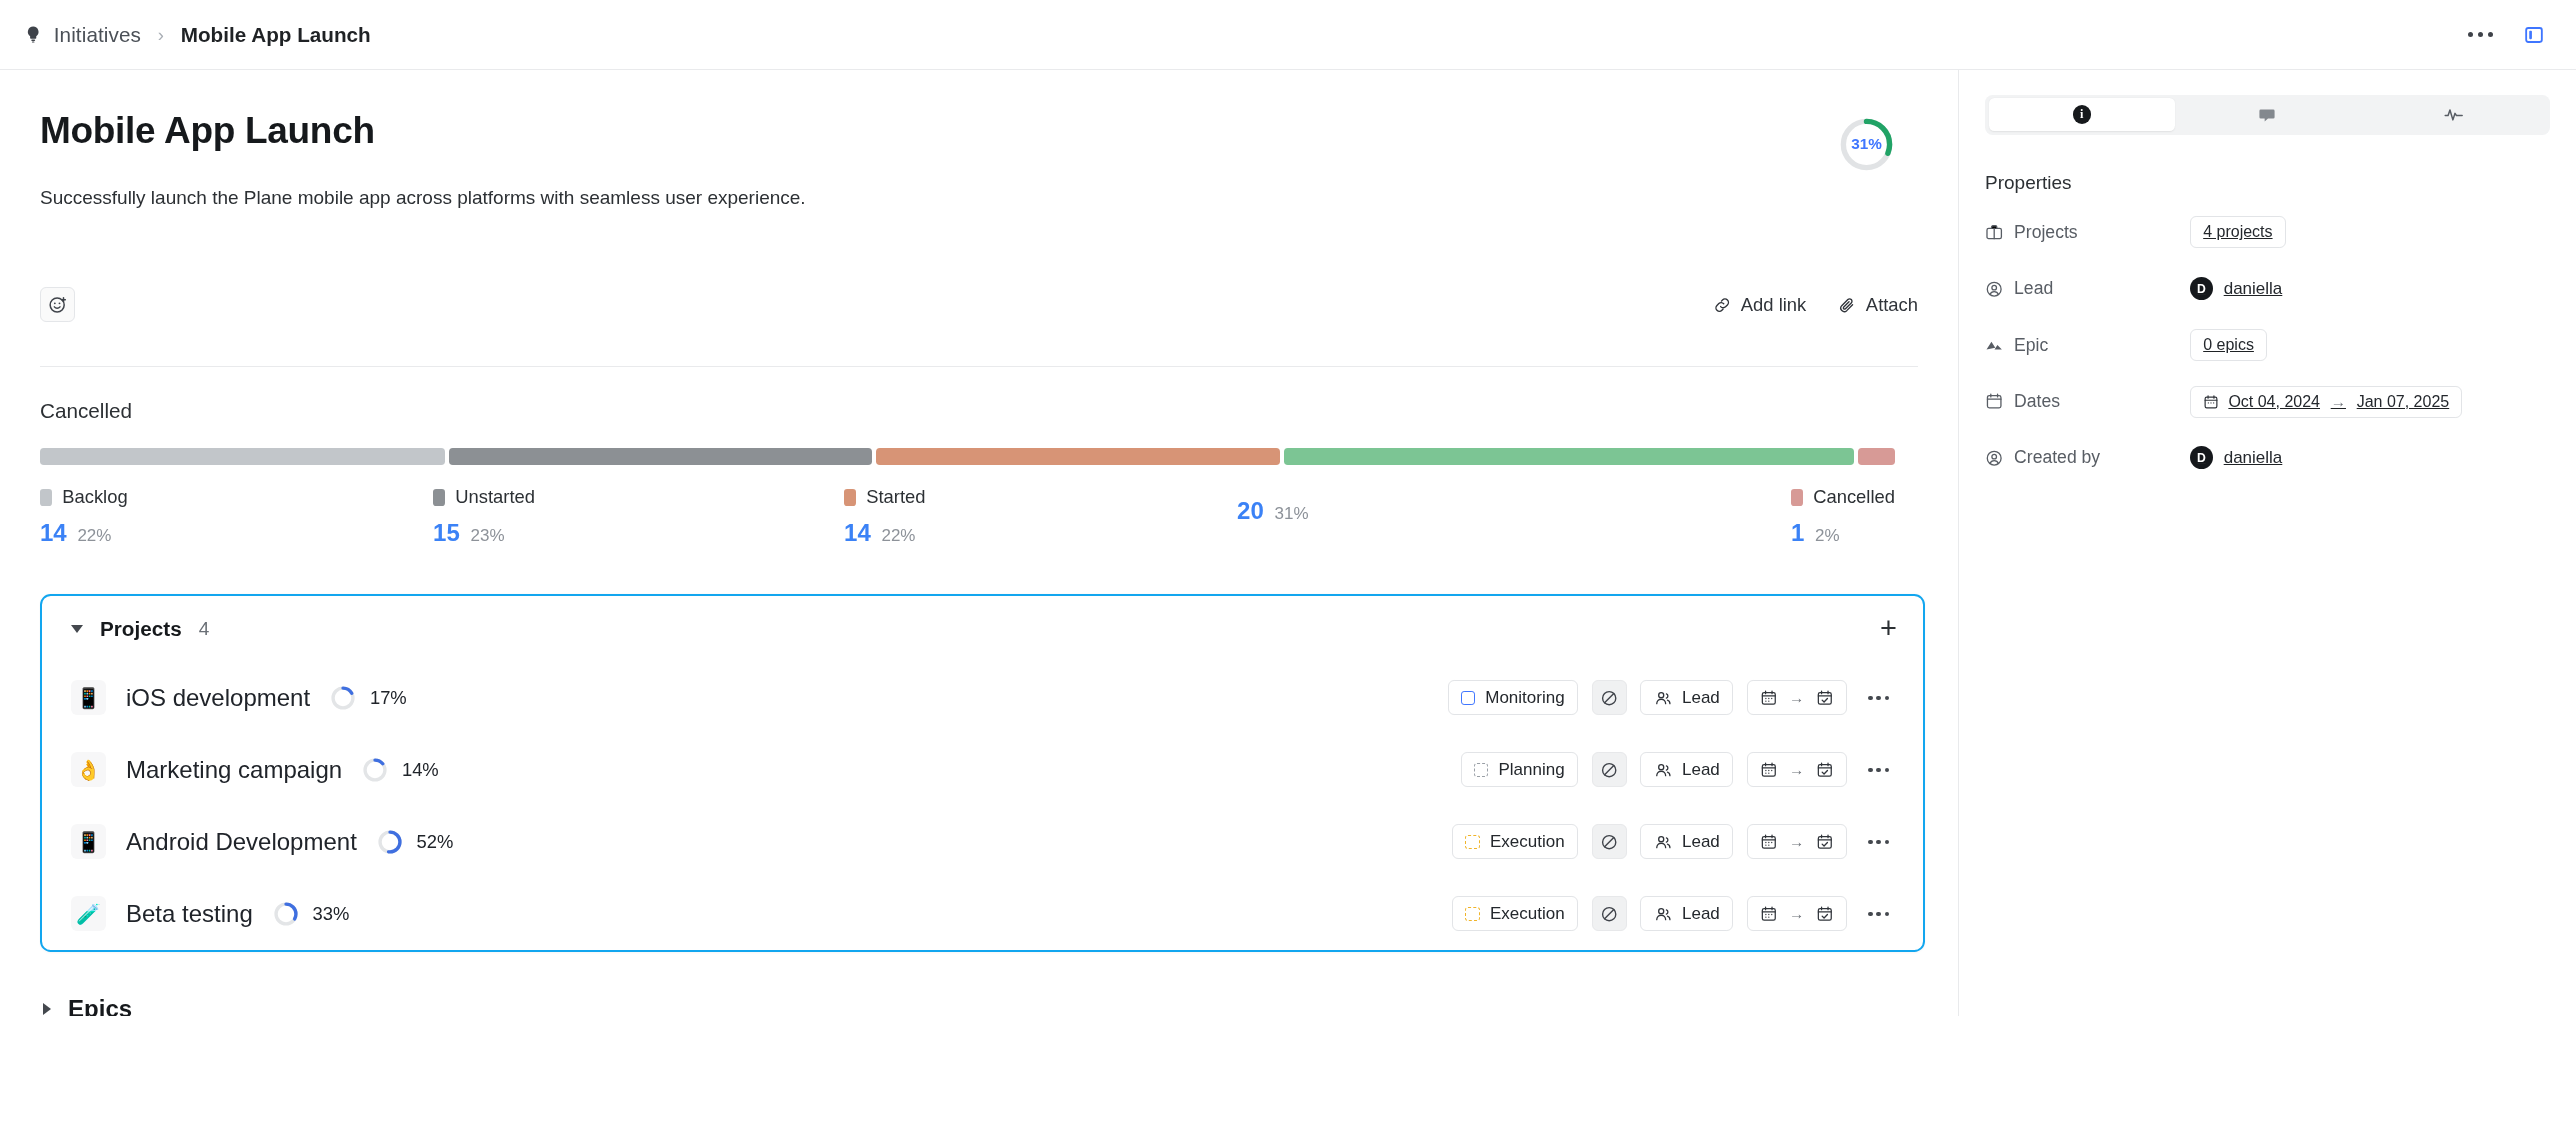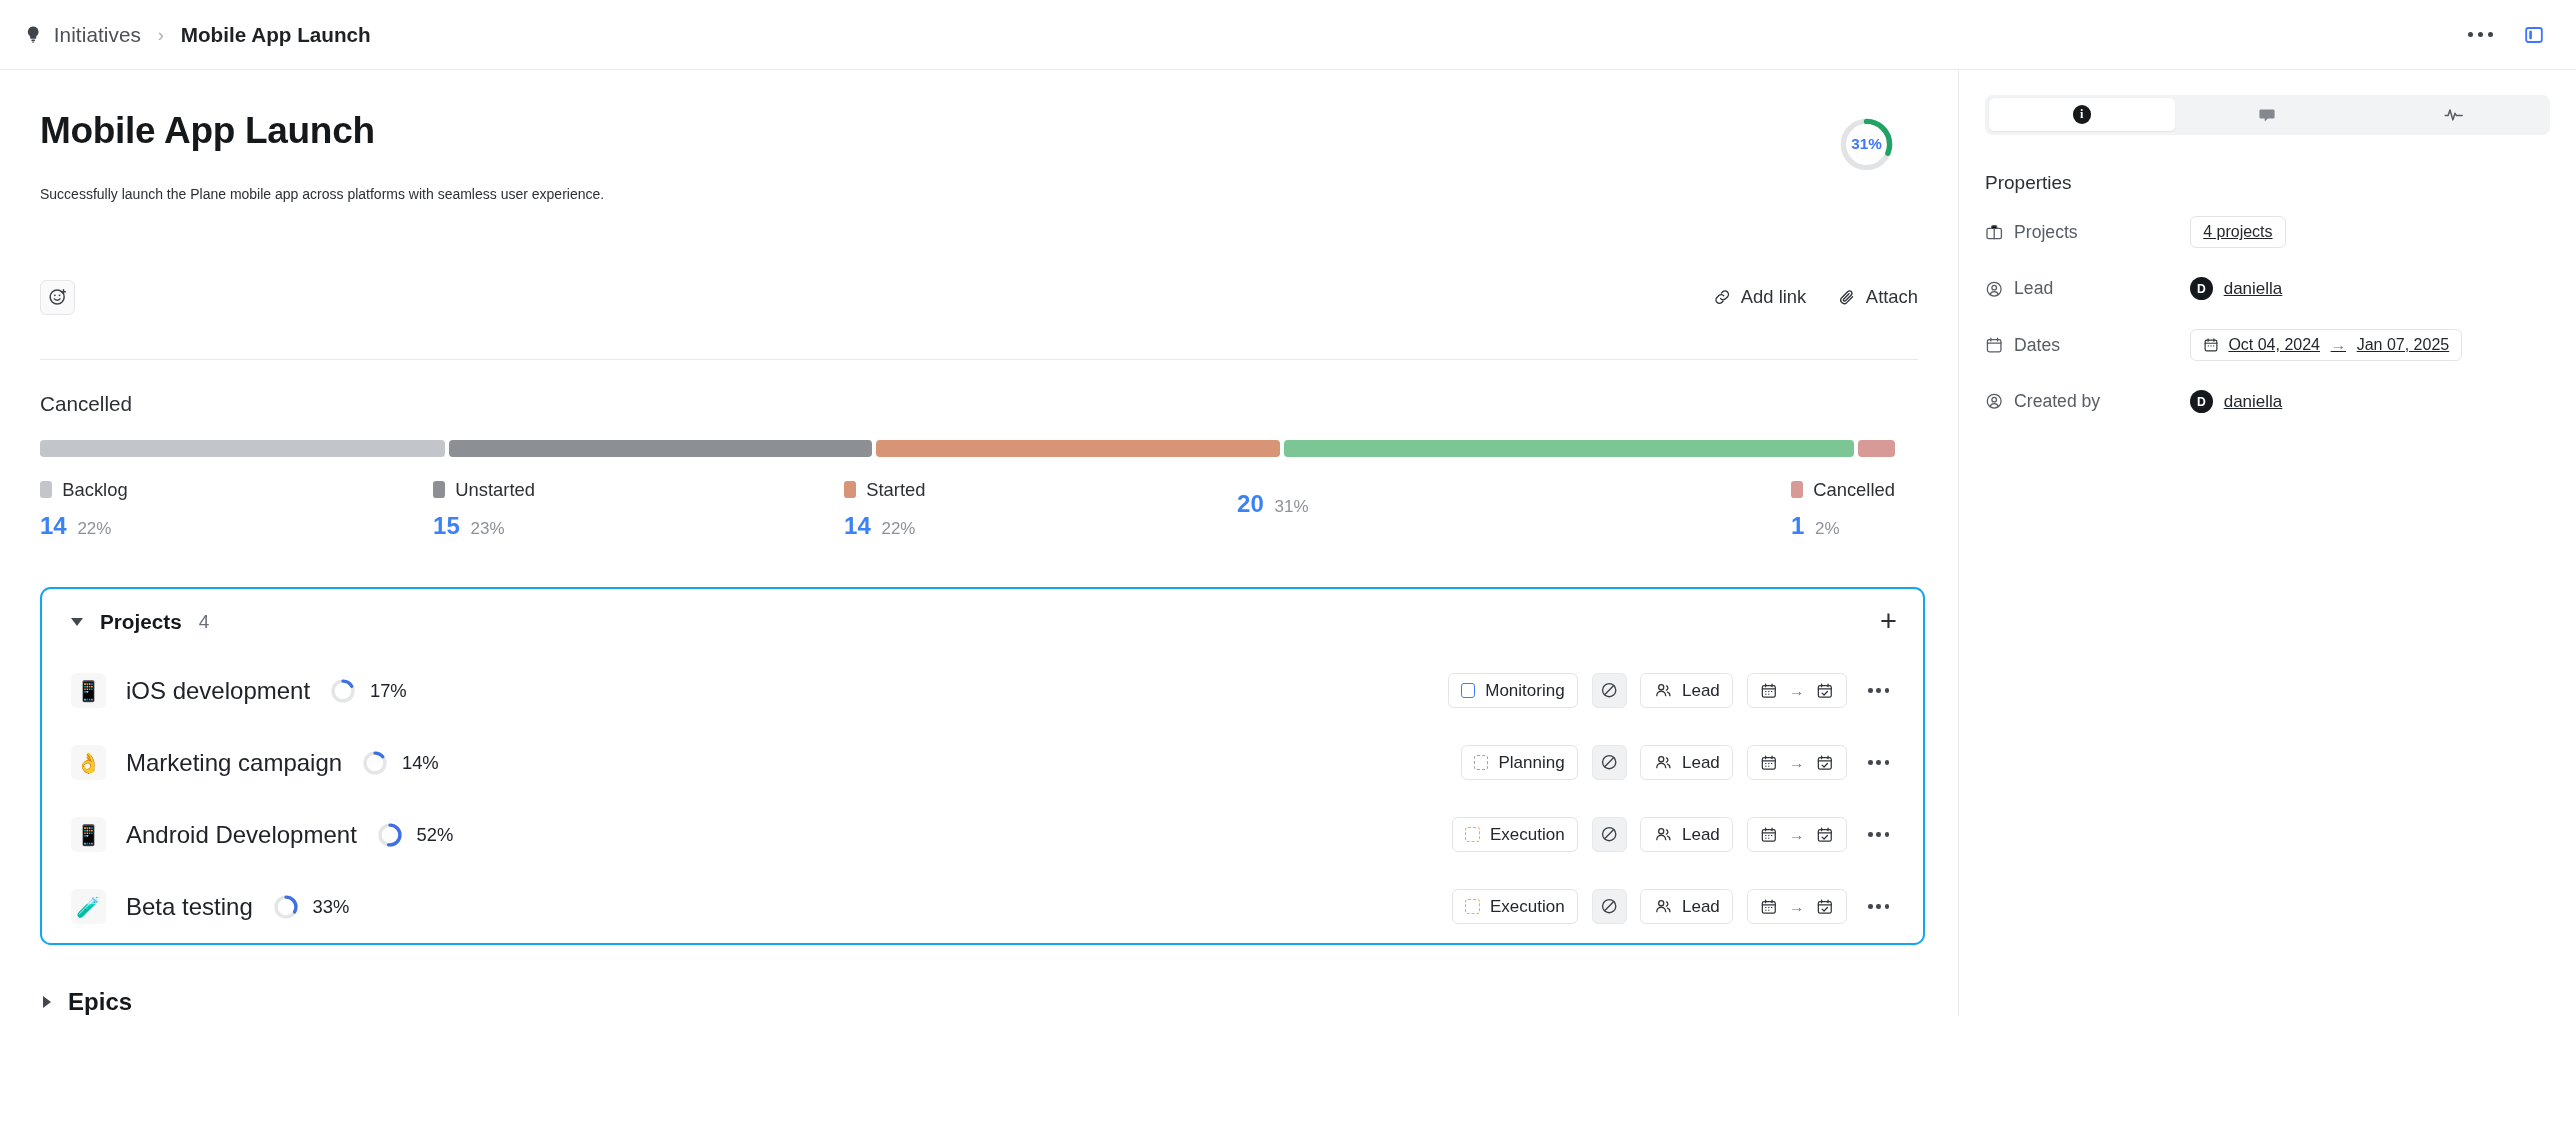--- a/index.html
+++ b/index.html
@@ -37,21 +37,21 @@
   .main {
     flex: 1 1 auto; min-width: 0;
     padding: 41px 0 0 0;
     overflow: hidden;
     position: relative;
   }
   .main-inner { padding: 0 40px 0 40px; }
 
   .title-row { display: flex; align-items: flex-start; justify-content: space-between; }
   .page-title { font-size: 37px; font-weight: 600; letter-spacing: -0.3px; line-height: 1.1; color:#16191c; }
-  .description { margin-top: 32px; font-size: 14px; color: #2c3034; line-height: 1.45; }
+  .description { margin-top: 32px; font-size: 19px; color: #2c3034; line-height: 1.45; }
 
   
   .ring-wrap { position: relative; width: 57px; height: 57px; margin-top: 4.6px; margin-right: 23px; }
   .ring-wrap svg { display:block; }
   .ring-label {
     position: absolute; inset: 0; display:flex; align-items:center; justify-content:center;
     font-size: 15.3px; font-weight: 600; color: #3f76ff;
   }
 
   
@@ -593,20 +593,33 @@
             <span class="prop-value">
               <span class="user-val">
                 <span class="avatar">D</span>
                 <span>daniella</span>
               </span>
             </span>
           </div>
           <div class="prop-row">
             <span class="prop-label">
               <svg width="18.4" height="18.4" viewBox="0 0 24 24">
+                <path d="M2 17.6L8.4 7.4l5 8M12.4 17.6l3.8-6 5.8 6z" fill="#585d64"></path>
+              </svg>
+              <span>Epic</span>
+            </span>
+            <span class="prop-value">
+              <span class="pill">
+                <span>0 epics</span>
+              </span>
+            </span>
+          </div>
+          <div class="prop-row">
+            <span class="prop-label">
+              <svg width="18.4" height="18.4" viewBox="0 0 24 24">
                 <rect x="3.2" y="4.8" width="17.6" height="16" rx="2.4" fill="none" stroke="#585d64" stroke-width="1.7"></rect>
                 <path d="M3.2 9.4h17.6M7.6 2.8v3.6M16.4 2.8v3.6" stroke="#585d64" stroke-width="1.7" stroke-linecap="round"></path>
               </svg>
               <span>Dates</span>
             </span>
             <span class="prop-value">
               <span class="pill">
                 <svg width="16" height="16" viewBox="0 0 24 24">
                   <rect x="3.2" y="4.8" width="17.6" height="16" rx="2.4" fill="none" stroke="#30343a" stroke-width="1.8"></rect>
                   <path d="M3.2 9.4h17.6M7.6 2.8v3.6M16.4 2.8v3.6" stroke="#30343a" stroke-width="1.8" stroke-linecap="round"></path>

